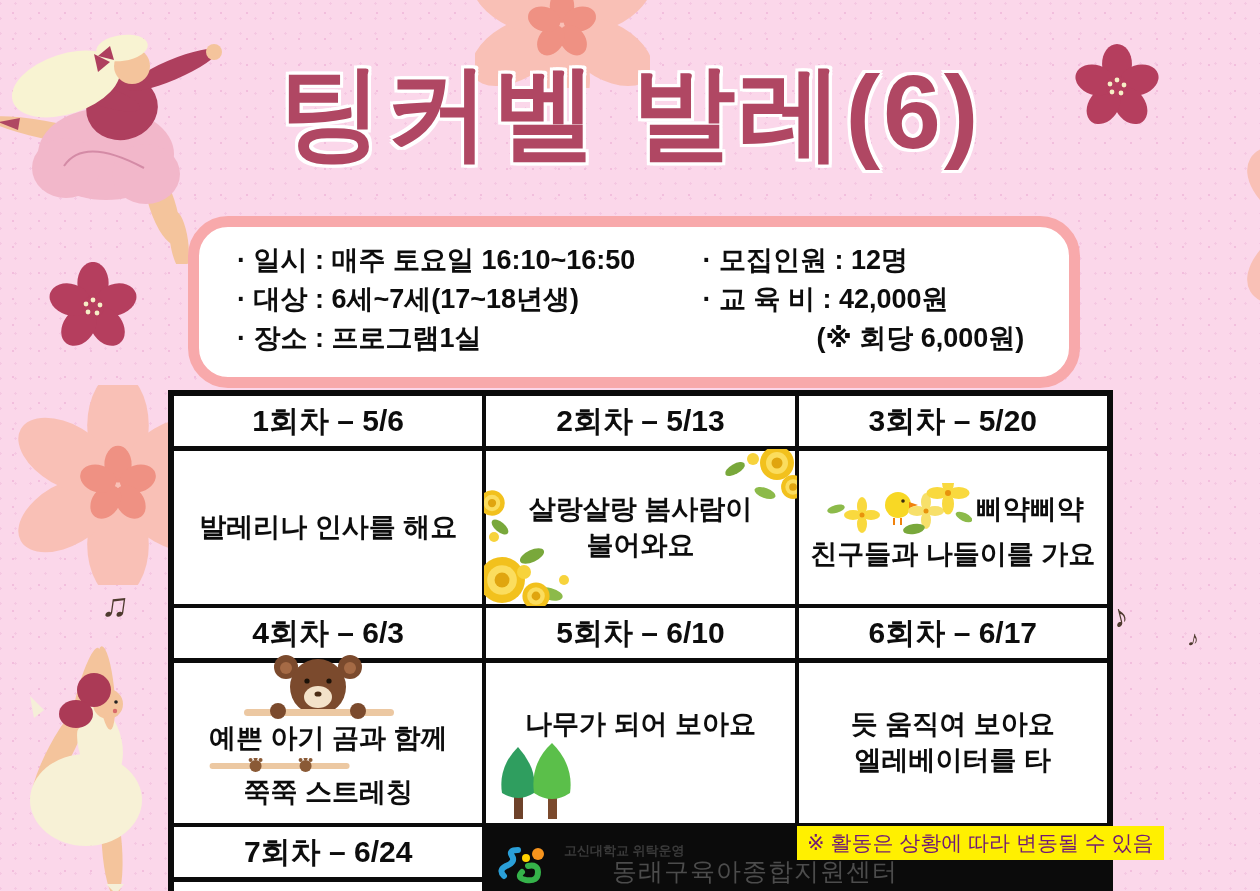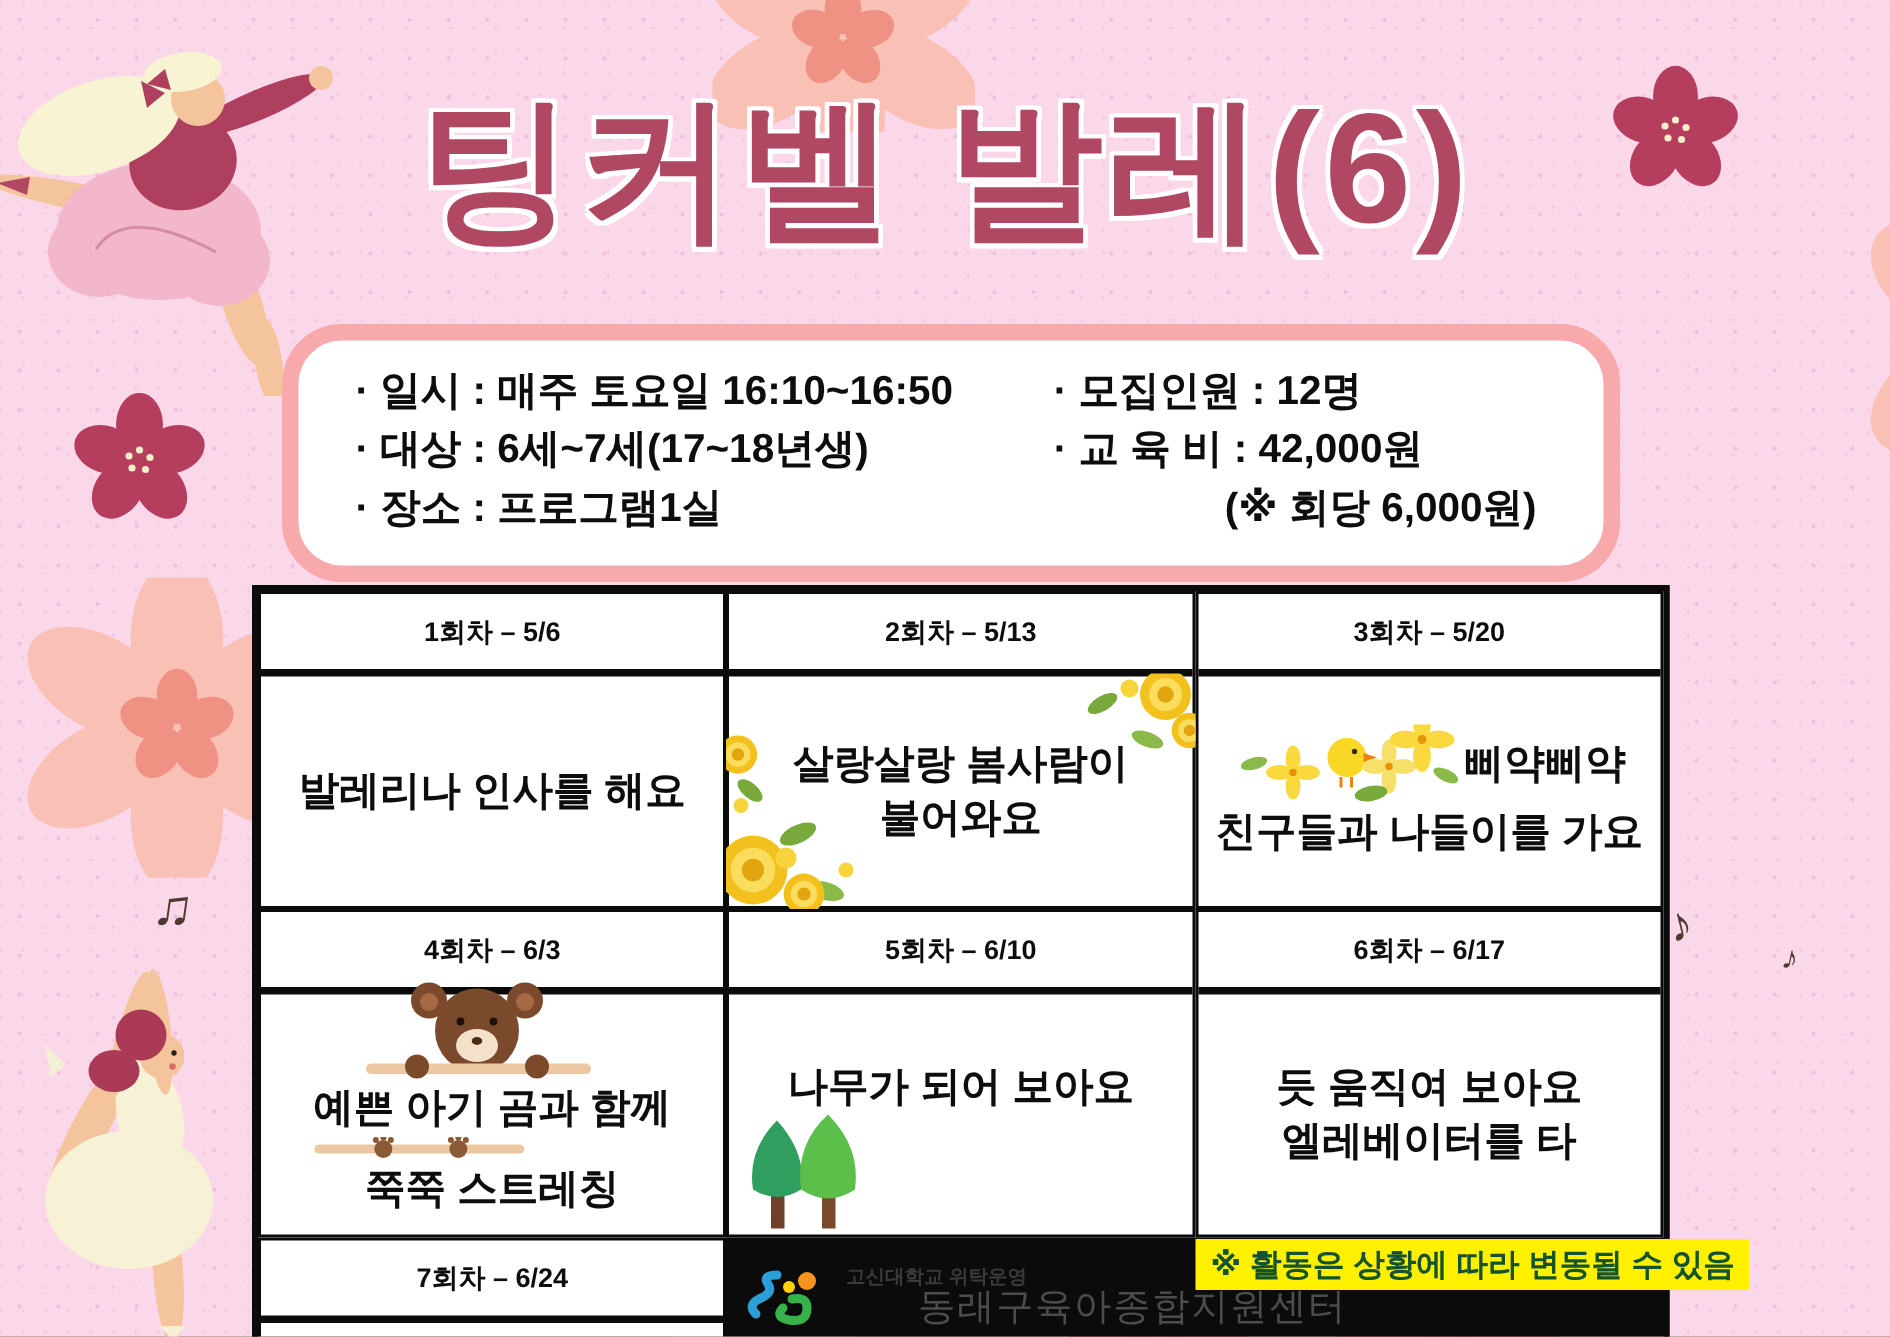--- a/index.html
+++ b/index.html
@@ -39,42 +39,42 @@
   .schedule{
     position:absolute;left:168px;top:390px;width:937px;
     border:4px solid #0b0b0b;background:#0b0b0b;z-index:3;
   }
   .sched-row{display:grid;}
   .sched-row.r1{grid-template-columns:1fr 1fr 1fr;}
   .sched-row.r2{grid-template-columns:1fr 1fr 1fr;}
   .s-cell{background:#fff;border:2.5px solid #0b0b0b;box-sizing:border-box;}
   .s-head{
     height:50px;display:flex;align-items:center;justify-content:center;
-    font-size:18px;font-weight:700;color:#0d0d0d;border-bottom:5px solid #0b0b0b;
+    font-size:30px;font-weight:700;color:#0d0d0d;border-bottom:5px solid #0b0b0b;
   }
   .s-body{
     position:relative;display:flex;flex-direction:column;align-items:center;
     justify-content:center;text-align:center;
     font-size:27px;font-weight:700;color:#0d0d0d;line-height:1.32;
     overflow:visible;
   }
   .r1 .s-body{height:153px;}
   .r2 .s-body{height:160px;}
   .line{display:block;position:relative;z-index:2;}
   .line1row{display:flex;align-items:center;gap:4px;position:relative;z-index:2;}
   .cell-bear .s-body{justify-content:flex-start;padding-top:58px;box-sizing:border-box;}
   .pawbar{position:relative;z-index:1;width:62%;height:16px;margin:1px 0 1px 10px;align-self:flex-start;}
   
   .footer-logo{position:absolute;left:498px;top:842px;display:flex;align-items:center;gap:8px;z-index:6;}
   .logo-texts{display:flex;flex-direction:column;line-height:1.05;}
   .org-small{font-size:13px;font-weight:700;color:#3a3a3a;}
   .org-name{font-size:25px;font-weight:400;color:#4c4c4c;letter-spacing:1px;margin-left:48px;}
   .note{
     position:absolute;left:797px;top:826px;z-index:6;
-    background:#fff000;color:#14532d;font-size:21px;font-weight:700;
+    background:#fff000;color:#701a75;font-size:21px;font-weight:400;
     padding:3px 10px;white-space:nowrap;
   }
   .music{color:#4e3a2e;font-weight:700;z-index:2;}
 </style>
 </head>
 <body>
 
 <svg width="0" height="0" style="position:absolute" aria-hidden="true">
   <defs>
     <g id="petals5">

